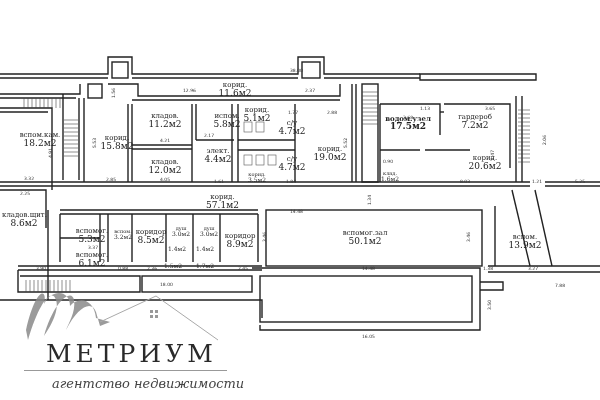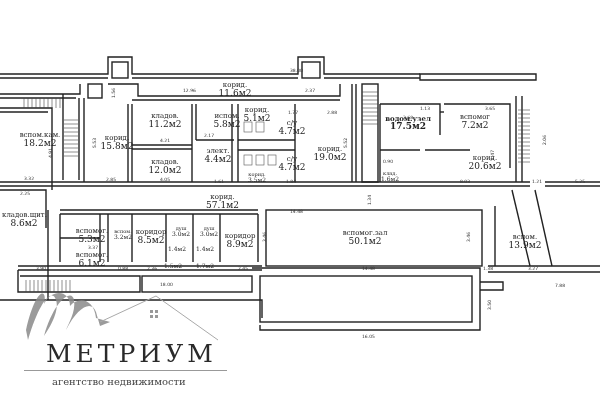--- a/index.html
+++ b/index.html
@@ -7,21 +7,21 @@
   #plan{position:absolute;left:0;top:0;width:600px;height:400px;}
   .room{position:absolute;text-align:center;color:#222;line-height:1.05;pointer-events:none;}
   .room .n{font-size:7px;display:block;}
   .room .a{font-size:9px;display:block;}
   .room.sm .n{font-size:5px;}
   .room.sm .a{font-size:6px;}
   .dim{position:absolute;font-size:4.5px;color:#333;font-family:"DejaVu Sans",sans-serif;}
   .dim.v{transform:rotate(-90deg);transform-origin:left top;}
   .logo-text{position:absolute;left:46px;top:339px;font-size:25px;letter-spacing:4px;color:#2a2a2a;font-family:"DejaVu Serif",serif;}
   .logo-line{position:absolute;left:24px;top:370px;width:203px;height:1px;background:#999;}
-  .logo-sub{position:absolute;left:52px;top:376px;font-size:10px;color:#444;font-family:"DejaVu Serif",serif;}
+  .logo-sub{position:absolute;left:52px;top:376px;font-size:13px;color:#444;font-family:"DejaVu Serif",serif;font-style:italic;}
 </style>
 </head>
 <body>
 
 <svg id="plan" viewBox="0 0 600 400" xmlns="http://www.w3.org/2000/svg">
   <g fill="none" stroke="#222" stroke-width="1.4">
 
     <path d="M0 74 H108 V57 H132 V74 H298 V57 H324 V74 H420"></path>
     <path d="M0 78 H108"></path>
       <path d="M132 78 H298"></path>
@@ -182,21 +182,21 @@
     </div>
     <div class="room" style="left: 310px; top: 146px; width: 40px;">
       <span class="n">корид.</span>
       <span class="a">19.0м2</span>
     </div>
     <div class="room" style="left: 378px; top: 115px; width: 60px; font-weight: bold;">
       <span class="n">водом.узел</span>
       <span class="a">17.5м2</span>
     </div>
     <div class="room" style="left: 450px; top: 114px; width: 50px;">
-      <span class="n">вспомог</span>
+      <span class="n">гардероб</span>
       <span class="a">7.2м2</span>
     </div>
     <div class="room" style="left: 465px; top: 155px; width: 40px;">
       <span class="n">корид.</span>
       <span class="a">20.6м2</span>
     </div>
     <div class="room sm" style="left: 381px; top: 171px; width: 18px;">
       <span class="n">клад.</span>
       <span class="a">1.6м2</span>
     </div>

